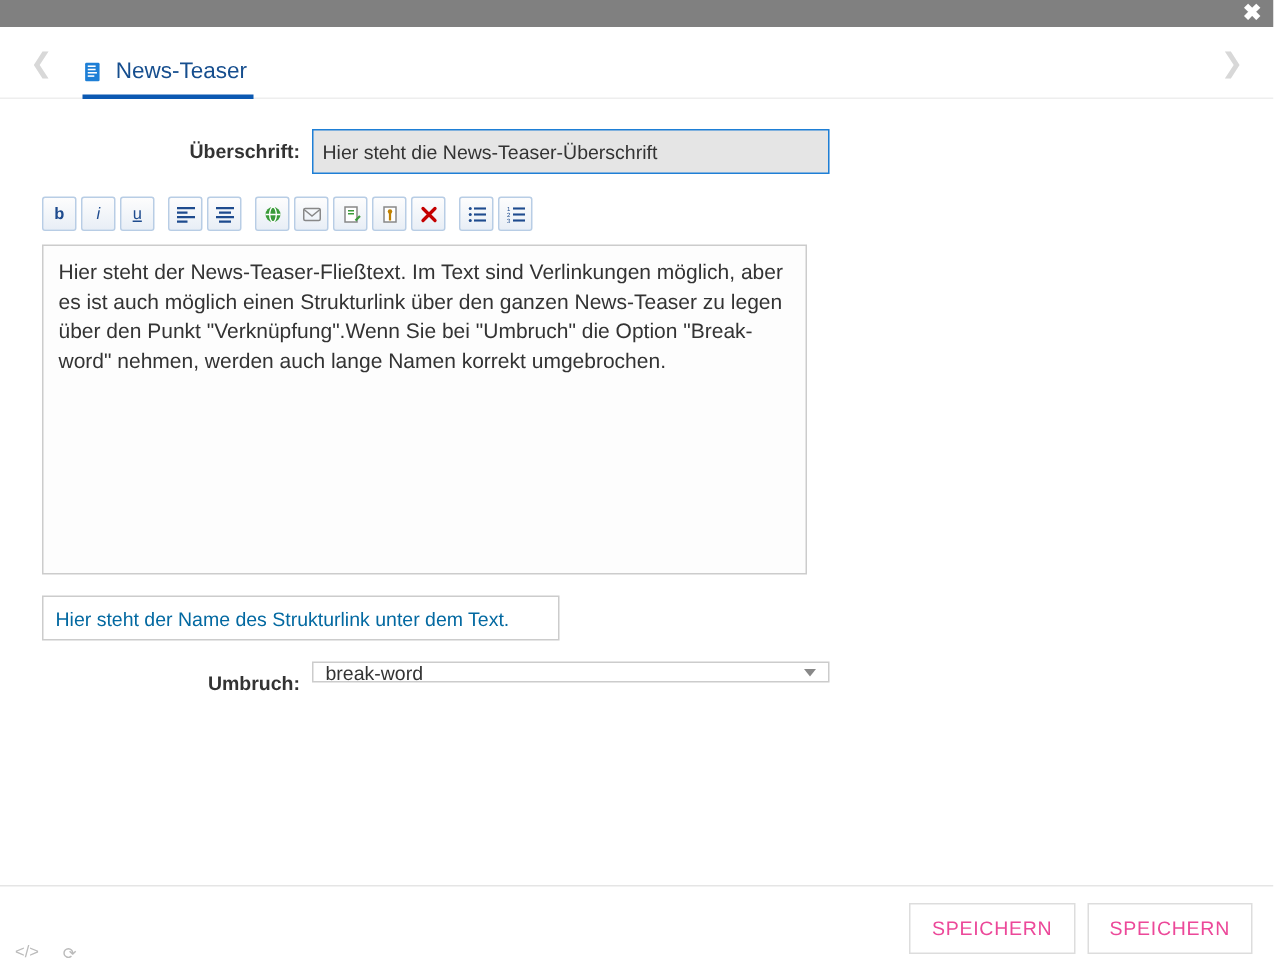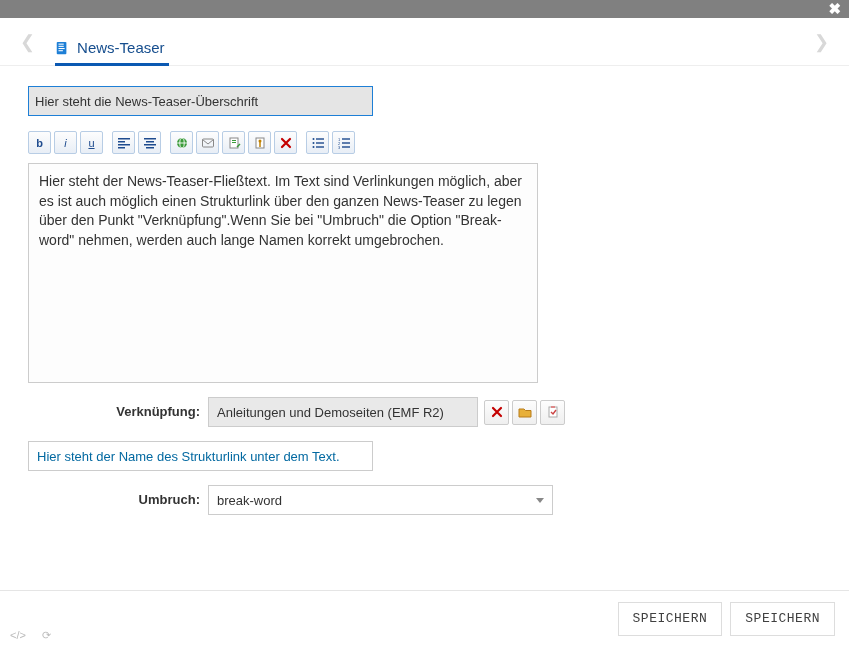--- a/index.html
+++ b/index.html
@@ -163,21 +163,21 @@
     height: 30px;
     border: 1px solid #ccc;
     padding: 4px 8px;
     font-size: 13px;
     color: #0369a1;
     outline: none;
     background: #fff;
   }
   .select-wrap {
     width: 345px;
-    height: 30px;
+    height: 14px;
     border: 1px solid #ccc;
     background: #fff;
     display: flex;
     align-items: center;
     justify-content: space-between;
     padding: 0 8px;
     cursor: pointer;
   }
   .select-wrap .val { font-size: 13px; color: #333; }
   .select-wrap .caret {
@@ -193,25 +193,25 @@
     justify-content: flex-end;
     align-items: center;
     padding-right: 14px;
     gap: 8px;
   }
   .btn {
     height: 34px;
     padding: 0 14px;
     border: 1px solid #ddd;
     background: #fff;
-    color: #404040;
+    color: #ec4899;
     font-size: 13px;
     letter-spacing: 0.5px;
     cursor: pointer;
-    font-family: Liberation Mono, monospace;
+    font-family: Liberation Sans, sans-serif;
   }
   .bl-icons {
     position: absolute;
     left: 10px;
     bottom: 4px;
     display: flex;
     gap: 16px;
     color: #bbb;
     font-size: 11px;
   }
@@ -239,20 +239,21 @@
           </svg>
       </span>
       <span>News-Teaser</span>
     </div>
     <span class="nav-arrow right">❯</span>
   </div>
 
   <div class="form-area">
 
     <div class="row">
+      <div class="label">Überschrift:</div>
       <div class="field">
         <input type="text" class="text-input" value="Hier steht die News-Teaser-Überschrift" style="">
       </div>
     </div>
 
     <div class="row">
       <div class="field">
         <div class="rich-col">
           <div class="toolbar">
             <div class="tb-btn">
@@ -332,45 +333,20 @@
                   <text x="1" y="12.5" font-size="4" fill="#1e4b8e">3</text>
                   <rect x="5" y="10.3" width="8" height="1.4" fill="#1e4b8e"></rect>
                 </svg>
               </div>
           </div>
           <textarea class="richtext" style="">Hier steht der News-Teaser-Fließtext. Im Text sind Verlinkungen möglich, aber es ist auch möglich einen Strukturlink über den ganzen News-Teaser zu legen über den Punkt "Verknüpfung".Wenn Sie bei "Umbruch" die Option "Break-word" nehmen, werden auch lange Namen korrekt umgebrochen.</textarea>
         </div>
       </div>
     </div>
 
-    <div class="row">
-      <div class="label">Verknüpfung:</div>
-      <div class="field">
-        <div class="readonly-box">Anleitungen und Demoseiten (EMF R2)</div>
-        <div class="link-actions">
-          <div class="icon-btn">
-              <svg class="svg-ico" viewBox="0 0 14 14">
-                <path d="M3 3 L11 11 M11 3 L3 11" stroke="#c40000" stroke-width="2.2" stroke-linecap="round"></path>
-              </svg>
-            </div>
-          <div class="icon-btn">
-              <svg class="svg-ico" viewBox="0 0 14 14">
-                <path d="M1 4 h5 l1.5 1.5 H13 V12 H1 Z" fill="#e8b03a" stroke="#b87d1a"></path>
-              </svg>
-            </div>
-          <div class="icon-btn">
-              <svg class="svg-ico" viewBox="0 0 14 14">
-                <rect x="3" y="2" width="8" height="10" fill="#fff" stroke="#aaa"></rect>
-                <rect x="5" y="1" width="4" height="2" fill="#d88"></rect>
-                <path d="M5 7 l2 2 l3 -4" stroke="#c44" stroke-width="1.4" fill="none"></path>
-              </svg>
-            </div>
-        </div>
-      </div>
-    </div>
 
     <div class="row">
       <div class="field">
         <input type="text" class="plain-input" value="Hier steht der Name des Strukturlink unter dem Text." style="">
       </div>
     </div>
 
     <div class="row">
       <div class="label">Umbruch:</div>
       <div class="field">

